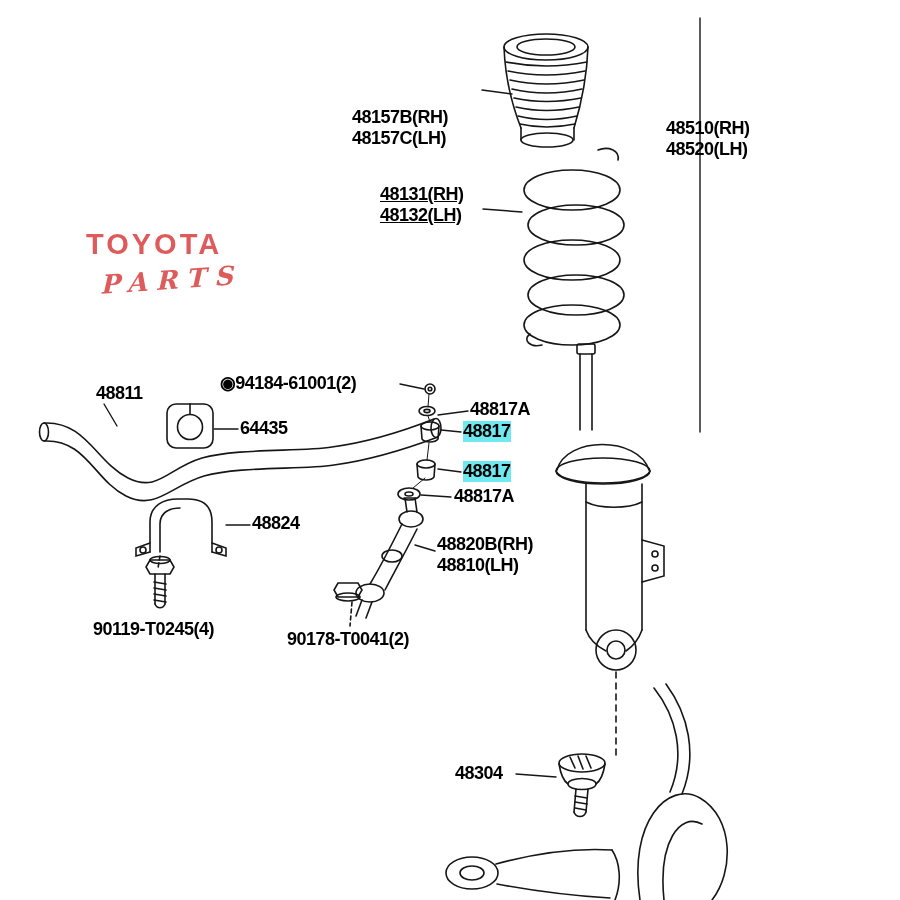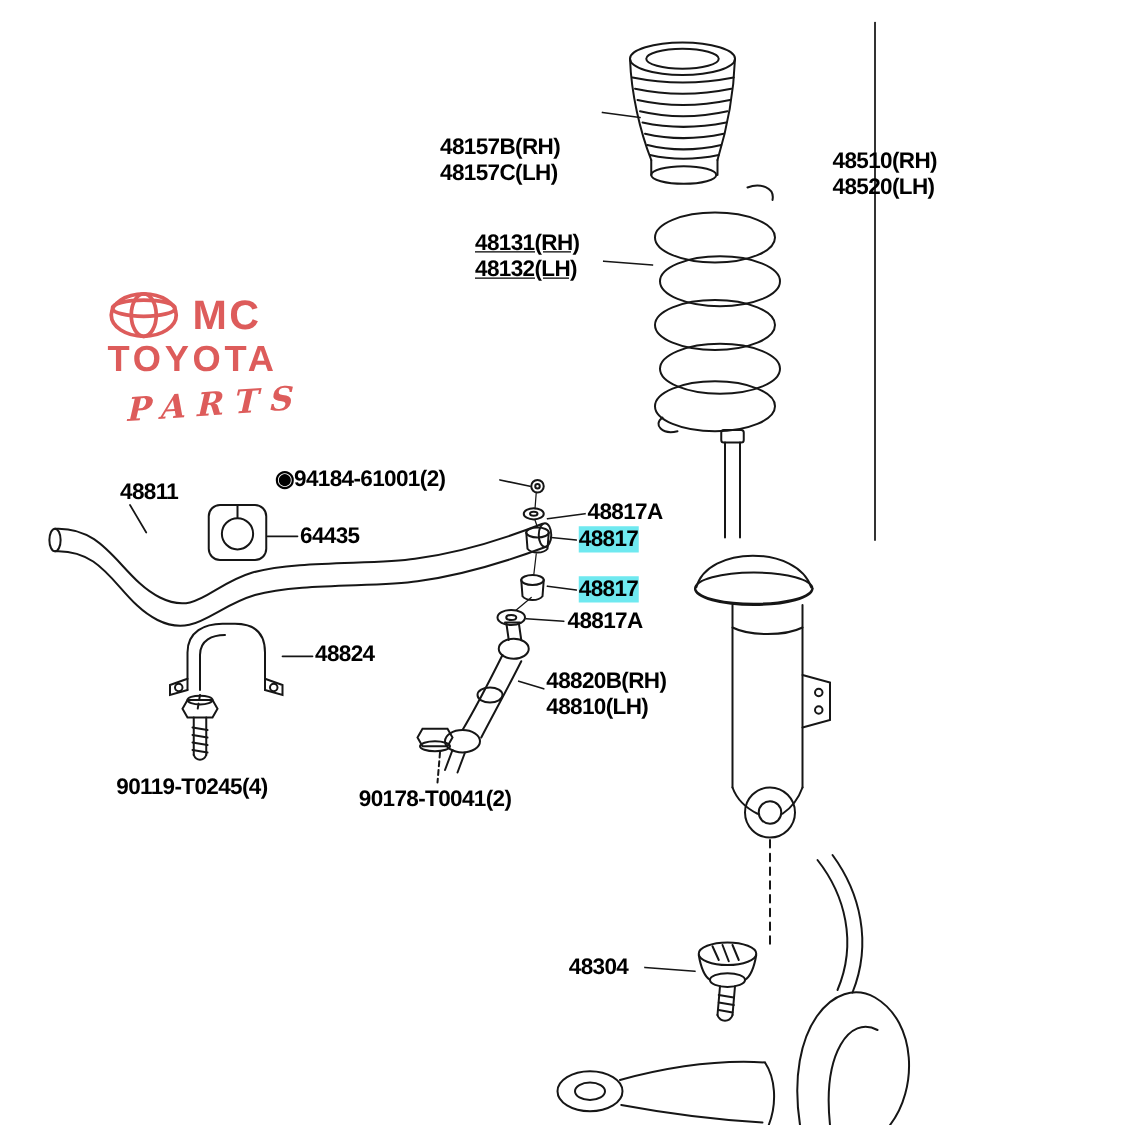--- a/index.html
+++ b/index.html
@@ -157,28 +157,20 @@
       <path d="M461,432 L441,430"></path>
       <path d="M461,472 L438,469"></path>
       <path d="M451,497 L421,495"></path>
       <path d="M250,525 L226,525"></path>
       <path d="M435,551 L415,545"></path>
       <path d="M516,774 L556,777"></path>
     </g>
   </svg>
 
   <div class="watermark" style="color: rgb(216, 64, 63);">
-    <div class="wm-row">
-      <svg width="58" height="44" viewBox="0 0 58 44" fill="none" stroke="currentColor" stroke-width="3">
-        <ellipse cx="29" cy="22" rx="26" ry="17"></ellipse>
-        <ellipse cx="29" cy="22" rx="10" ry="17"></ellipse>
-        <ellipse cx="29" cy="16.5" rx="25" ry="6.5"></ellipse>
-      </svg>
-      <span class="wm-mc">MC</span>
-    </div>
     <div class="wm-toyota">TOYOTA</div>
     <div class="wm-parts">PARTS</div>
   </div>
 
   <div class="lbl" style="left:352px;top:64px;margin-top:43px;">48157B(RH)
 48157C(LH)</div>
 
   <div class="lbl" style="left:666px;top:118px;">48510(RH)
 48520(LH)</div>
 

